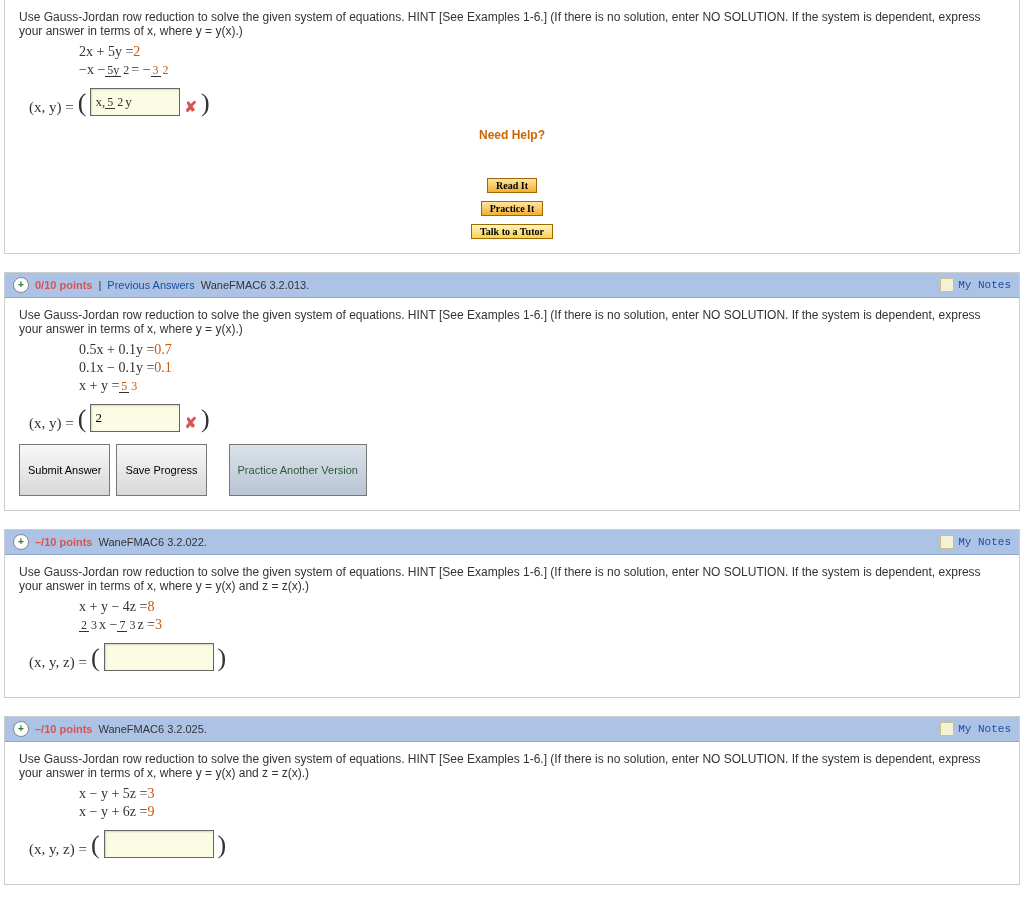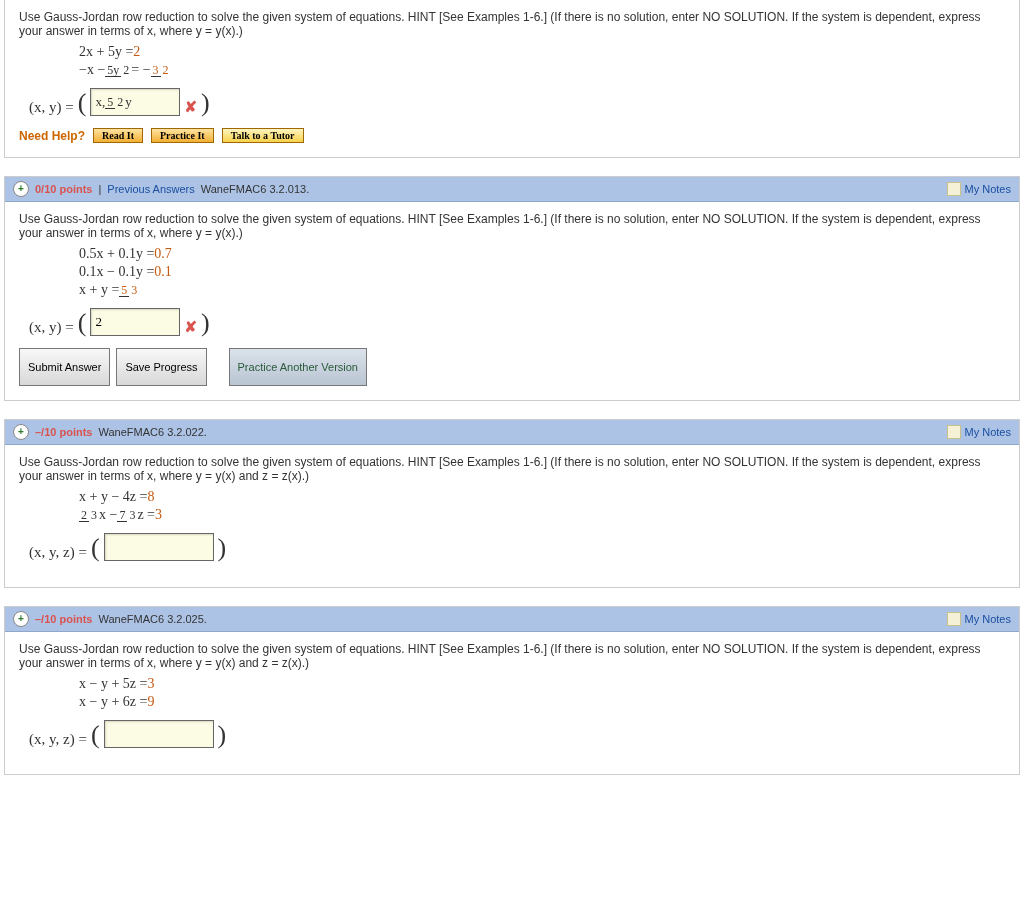--- a/index.html
+++ b/index.html
@@ -31,21 +31,21 @@
   .q-header-left { display:flex; align-items:center; gap:6px; }
   .expand-icon {
     width:14px; height:14px; background:#fff; border:1px solid #888;
     border-radius:50%; display:inline-flex; align-items:center; justify-content:center;
     font-size:10px; line-height:1; color:#2b7a2b; font-weight:bold; cursor:pointer;
   }
   .points { color:#d9534f; font-weight:bold; }
   .points.neg { color:#d9534f; }
   .prev-ans { color:#1a4fa0; cursor:pointer; }
   .reference { color:#333; }
-  .notes-link { color:#1a4fa0; cursor:pointer; display:flex; align-items:center; gap:4px; }
+  .notes-link { color:#1a4fa0; cursor:pointer; display:flex; align-items:center; gap:4px;font-family:Liberation Mono, monospace; }
   .note-icon {
     width:12px; height:12px; background:#f5f1d6; border:1px solid #c9c18a; display:inline-block;
   }
   .q-body {
     padding: 10px 14px 14px 14px;
   }
   .question-text { margin-bottom:4px; }
   .equations {
     margin: 6px 0 10px 60px;
     font-family: "Times New Roman", serif;
@@ -65,32 +65,32 @@
     font-family:"Times New Roman", serif; font-size:15px; margin:10px 0 12px 10px;
   }
   .lparen, .rparen { font-size:26px; font-family:"Times New Roman",serif; line-height:1; }
   .answer-input {
     height:22px; border:1px solid #666; background:#fcfbe3;
     font-family:"Times New Roman", serif; font-size:13px; padding:2px 4px;
     box-shadow: inset 1px 1px 2px rgba(0,0,0,.15);
   }
   .marker-wrong { color:#d9534f; font-weight:bold; font-size:15px; }
   .need-help {
-    color:#cc6600; font-weight:bold; margin-top:8px; display:flex; align-items:center; gap:8px;
+    color:#cc6600; font-weight:bold; margin-top:8px; display:flex; align-items:center; gap:8px;flex-direction:column;
   }
   .small-btn {
     font-size:10px; padding:1px 8px; border:1px solid #555; cursor:pointer;
     background:linear-gradient(#fff,#ddd); font-family:Verdana;
   }
-  .btn-readit { background:linear-gradient(#ffe3a0,#f2b033); border-color:#a06800; color:#000; font-weight:bold; }
+  .btn-readit { background:linear-gradient(#ffe3a0,#f2b033); border-color:#a06800; color:#000; font-weight:bold;margin-top:28px; }
   .btn-practice { background:linear-gradient(#ffe3a0,#f2b033); border-color:#a06800; color:#000; font-weight:bold; }
   .btn-tutor { background:linear-gradient(#fff4c0,#f7d24a); border-color:#a06800; color:#000; font-weight:bold;}
   .action-buttons { margin-top:10px; display:flex; align-items:center; gap:6px; }
   .std-btn {
-    font-size:11px; padding:12px 8px; border:1px solid #777;
+    font-size:11px; padding:19px 8px; border:1px solid #777;
     background:linear-gradient(#f8f8f8,#d8d8d8); cursor:pointer;
   }
   .std-btn.highlight { background:linear-gradient(#dbe2ea,#b9c5d3); color:#2a5a3a; }
   .dot-marker {
     position:relative;
   }
   .dot-marker::before {
     content:"."; position:absolute; left:-12px; top:6px; font-size:14px; color:#000;
   }
 </style>

